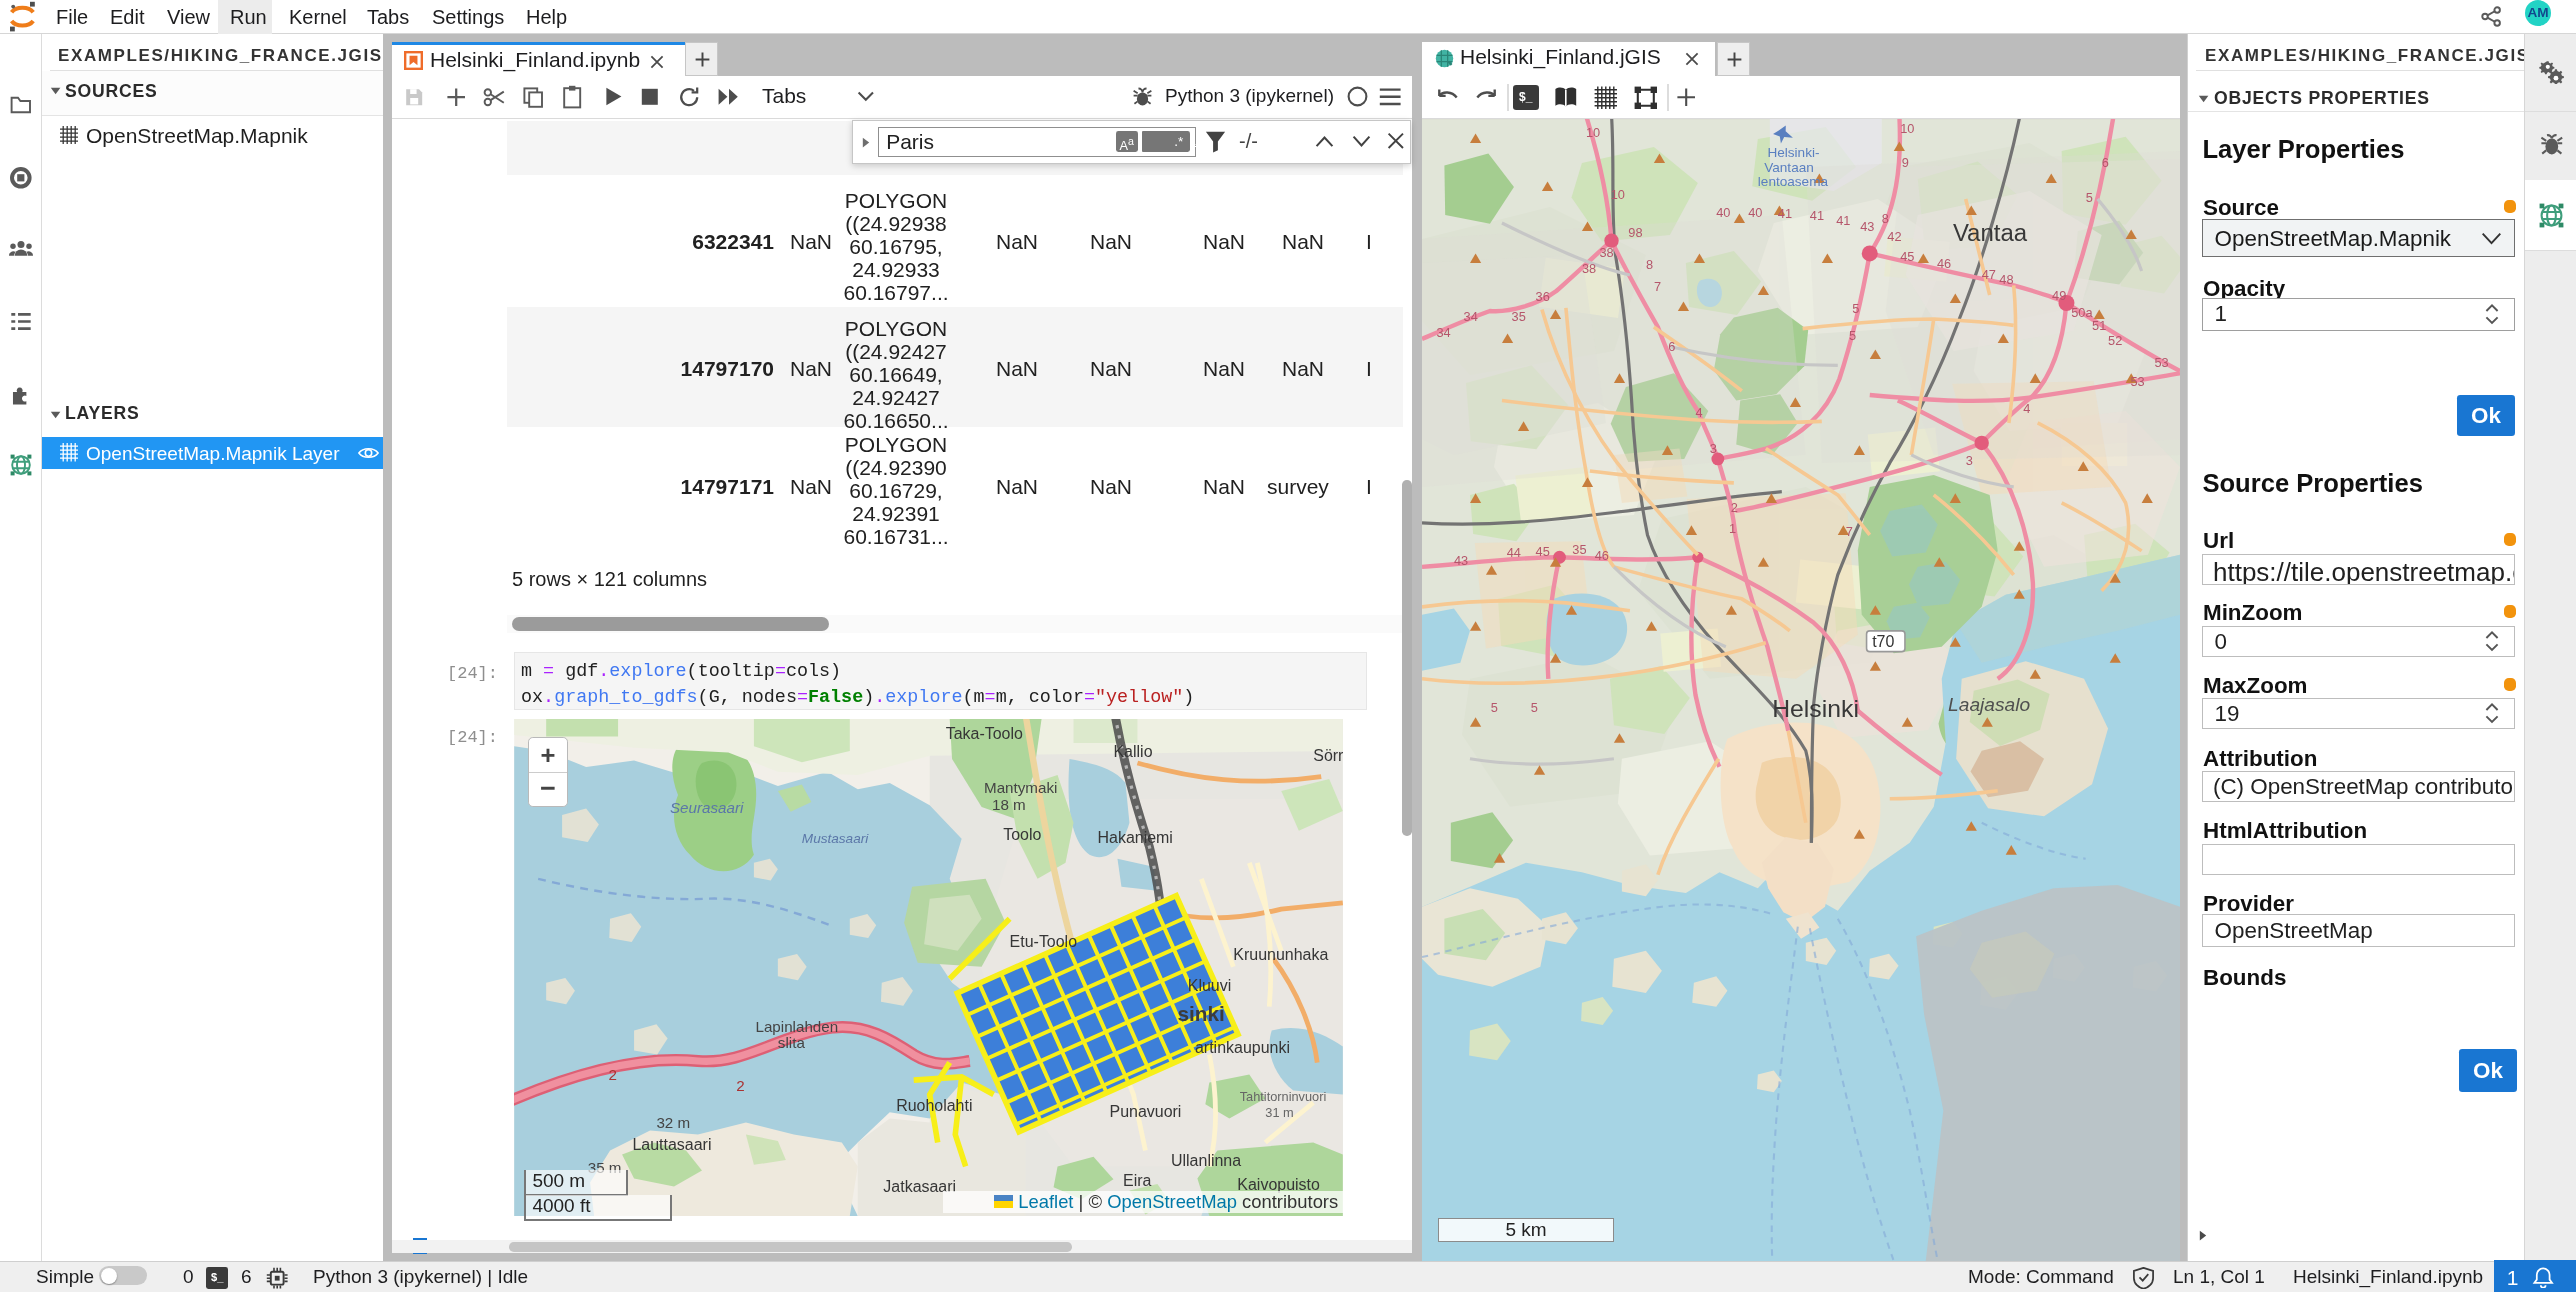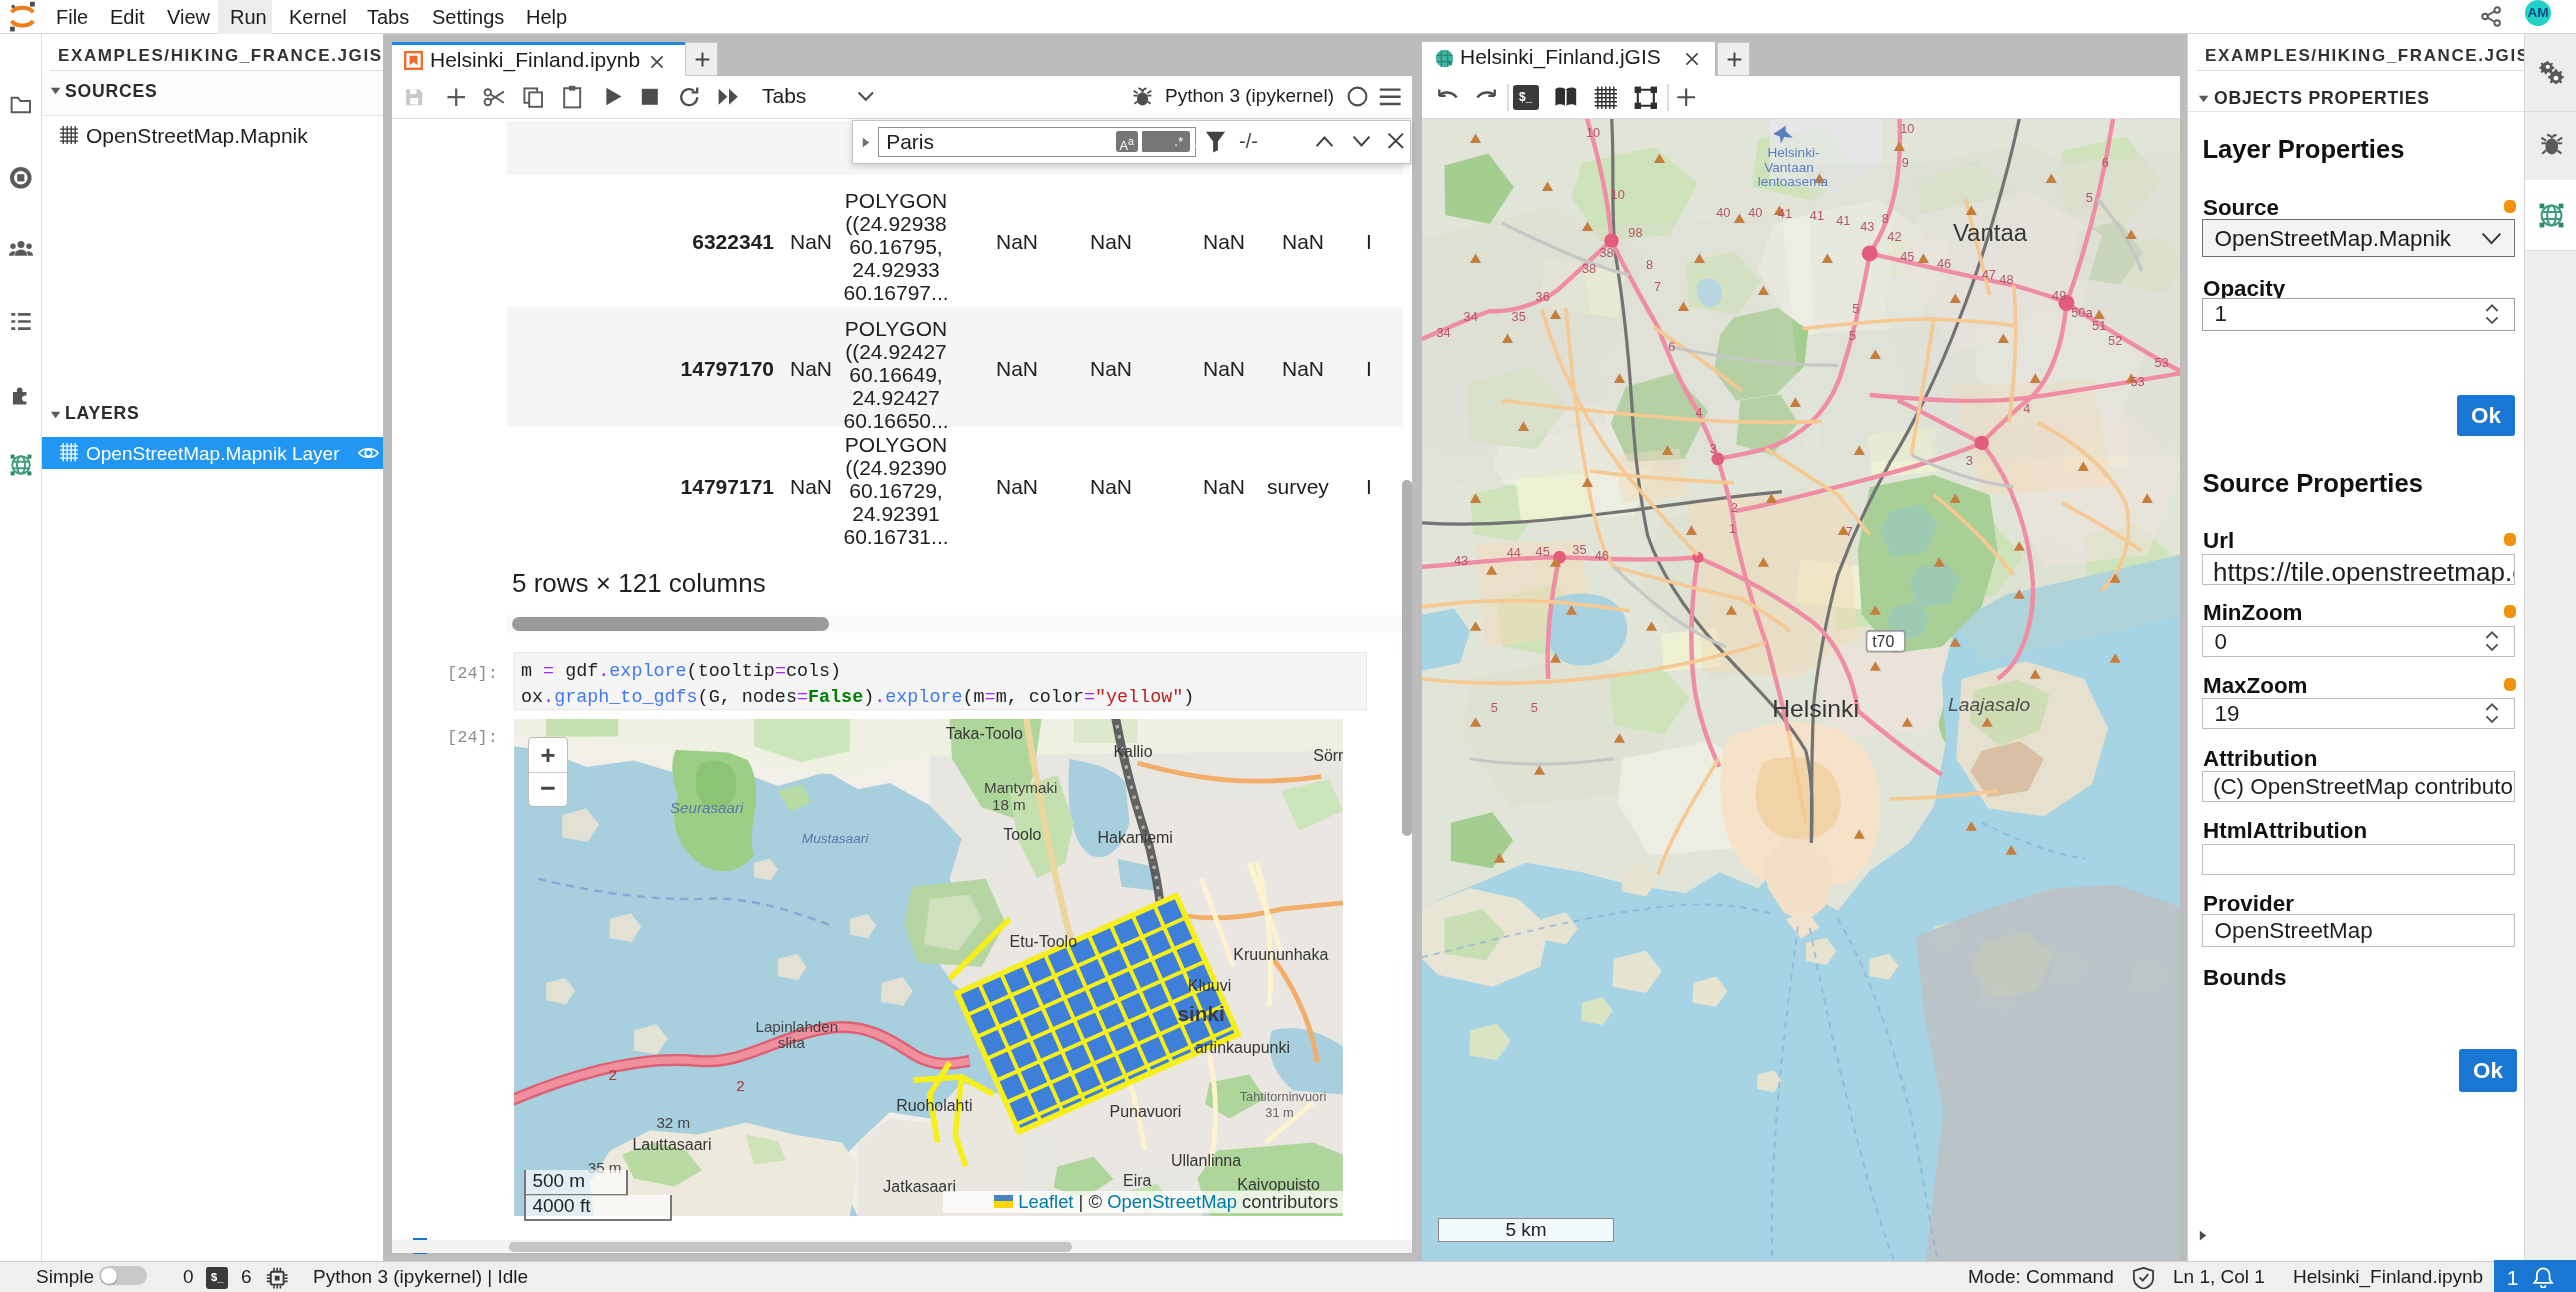--- a/index.html
+++ b/index.html
@@ -214,21 +214,21 @@
   <div class="abs" style="left:0px;top:308px;width:1011px;height:123px;font-size:21px;">
     <div class="abs" style="left:115px;top:48px;width:267px;text-align:right;font-weight:bold;">14797171</div>
     <span class="abs" style="left:398px;top:48px;">NaN</span>
     <div class="abs" style="left:416px;top:5.6px;width:176px;text-align:center;line-height:23px;">POLYGON<br>((24.92390<br>60.16729,<br>24.92391<br>60.16731...</div>
     <span class="abs" style="left:604px;top:48px;">NaN</span>
     <span class="abs" style="left:698px;top:48px;">NaN</span>
     <span class="abs" style="left:811px;top:48px;">NaN</span>
     <span class="abs" style="left:875px;top:48px;">survey</span>
     <span class="abs" style="left:974px;top:48px;">I</span>
   </div>
-  <div class="abs" style="left:120px;top:449px;font-size:26px;color:#1f1f1f;">5 rows × 121 columns</div>
+  <div class="abs" style="left:120px;top:449px;font-size:20px;color:#1f1f1f;">5 rows × 121 columns</div>
 
   <div class="abs" style="left:115px;top:496px;width:896px;height:17.6px;background:#fafafa;"></div>
   <div class="abs" style="left:120px;top:498px;width:317px;height:14.4px;background:#9b9b9b;border-radius:7.2px;"></div>
 
   <div class="abs" style="left:0px;top:545px;width:106px;text-align:right;font-size:17px;font-family:'Liberation Mono',monospace;color:#8e8e8e;">[24]:</div>
   <div class="abs" style="left:122px;top:533px;width:853px;height:58px;background:#f5f5f5;border:0.8px solid #e6e6e6;"></div>
   <div class="abs" style="left:129px;top:540px;font-size:18.4px;font-family:'Liberation Mono',monospace;line-height:25.6px;white-space:pre;">m <span style="color:#aa22ff;">=</span> gdf<span style="color:#aa22ff;">.</span><span style="color:#4078f2;">explore</span>(tooltip<span style="color:#aa22ff;">=</span>cols)
 ox<span style="color:#aa22ff;">.</span><span style="color:#4078f2;">graph_to_gdfs</span>(G, nodes<span style="color:#aa22ff;">=</span><span style="color:#008000;font-weight:bold;">False</span>)<span style="color:#aa22ff;">.</span><span style="color:#4078f2;">explore</span>(m<span style="color:#aa22ff;">=</span>m, color<span style="color:#aa22ff;">=</span><span style="color:#ba2121;">"yellow"</span>)</div>
   <div class="abs" style="left:0px;top:609px;width:106px;text-align:right;font-size:17px;font-family:'Liberation Mono',monospace;color:#8e8e8e;">[24]:</div>
 

